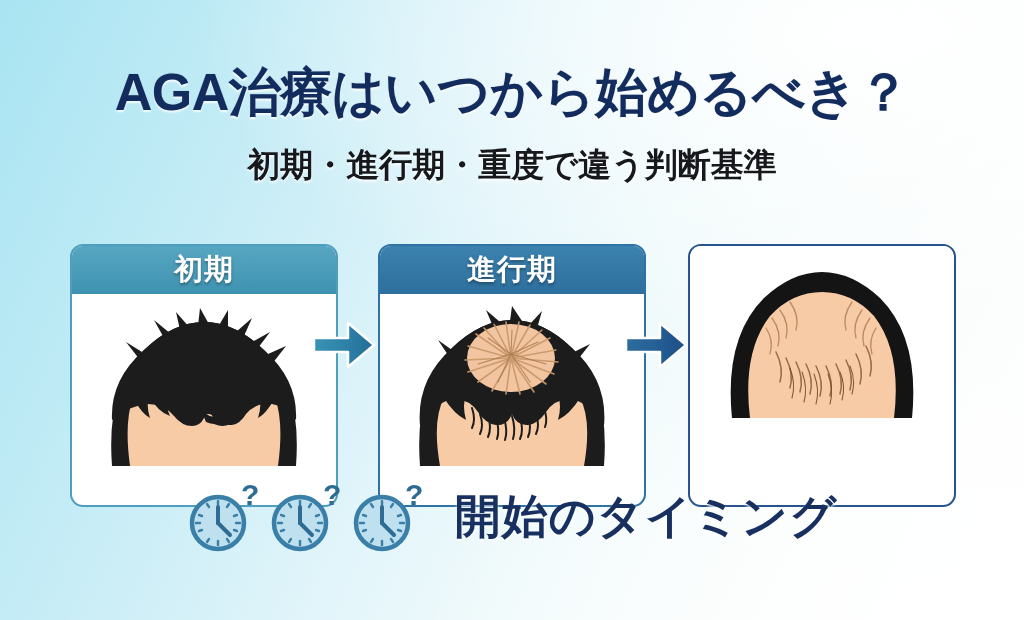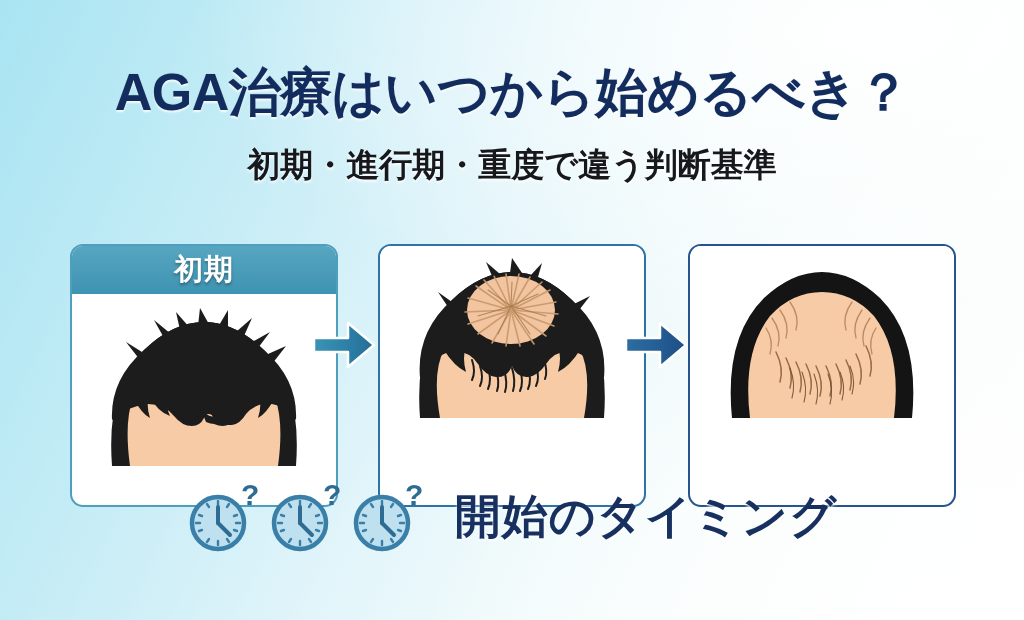--- a/index.html
+++ b/index.html
@@ -216,20 +216,21 @@
       <linearGradient id="arrGrad0" x1="0" y1="0" x2="1" y2="0">
         <stop offset="0%" stop-color="#3a93b4"></stop>
         <stop offset="55%" stop-color="#2d80a8"></stop>
         <stop offset="100%" stop-color="#246c96"></stop>
       </linearGradient>
     </defs>
     <path d="M2 20 L36 20 L36 5 L62 27 L36 49 L36 34 L2 34 Z" fill="url(#arrGrad0)" stroke="#ffffff" stroke-width="2.5" stroke-linejoin="round"></path>
   </svg>
 
   <div class="card" id="card-1">
+    <div class="card-header">進行期</div>
     <div class="card-body">
       <svg class="head-svg" viewBox="0 0 264 172" preserveAspectRatio="xMidYMax meet">
         <path d="M96 148 Q96 140 104 136 L160 136 Q168 140 168 148 L168 172 L96 172 Z" fill="#f6cba6"></path>
         <ellipse cx="60" cy="132" rx="11" ry="19" fill="#f6cba6"></ellipse>
         <ellipse cx="204" cy="132" rx="11" ry="19" fill="#f6cba6"></ellipse>
         <path d="M44 172 Q40 96 74 60 Q102 32 132 32 Q162 32 190 60 Q224 96 220 172 Z" fill="#f6cba6"></path>
 
         <path d="M40 172
                  Q34 92 72 54
                  Q101 26 132 26

